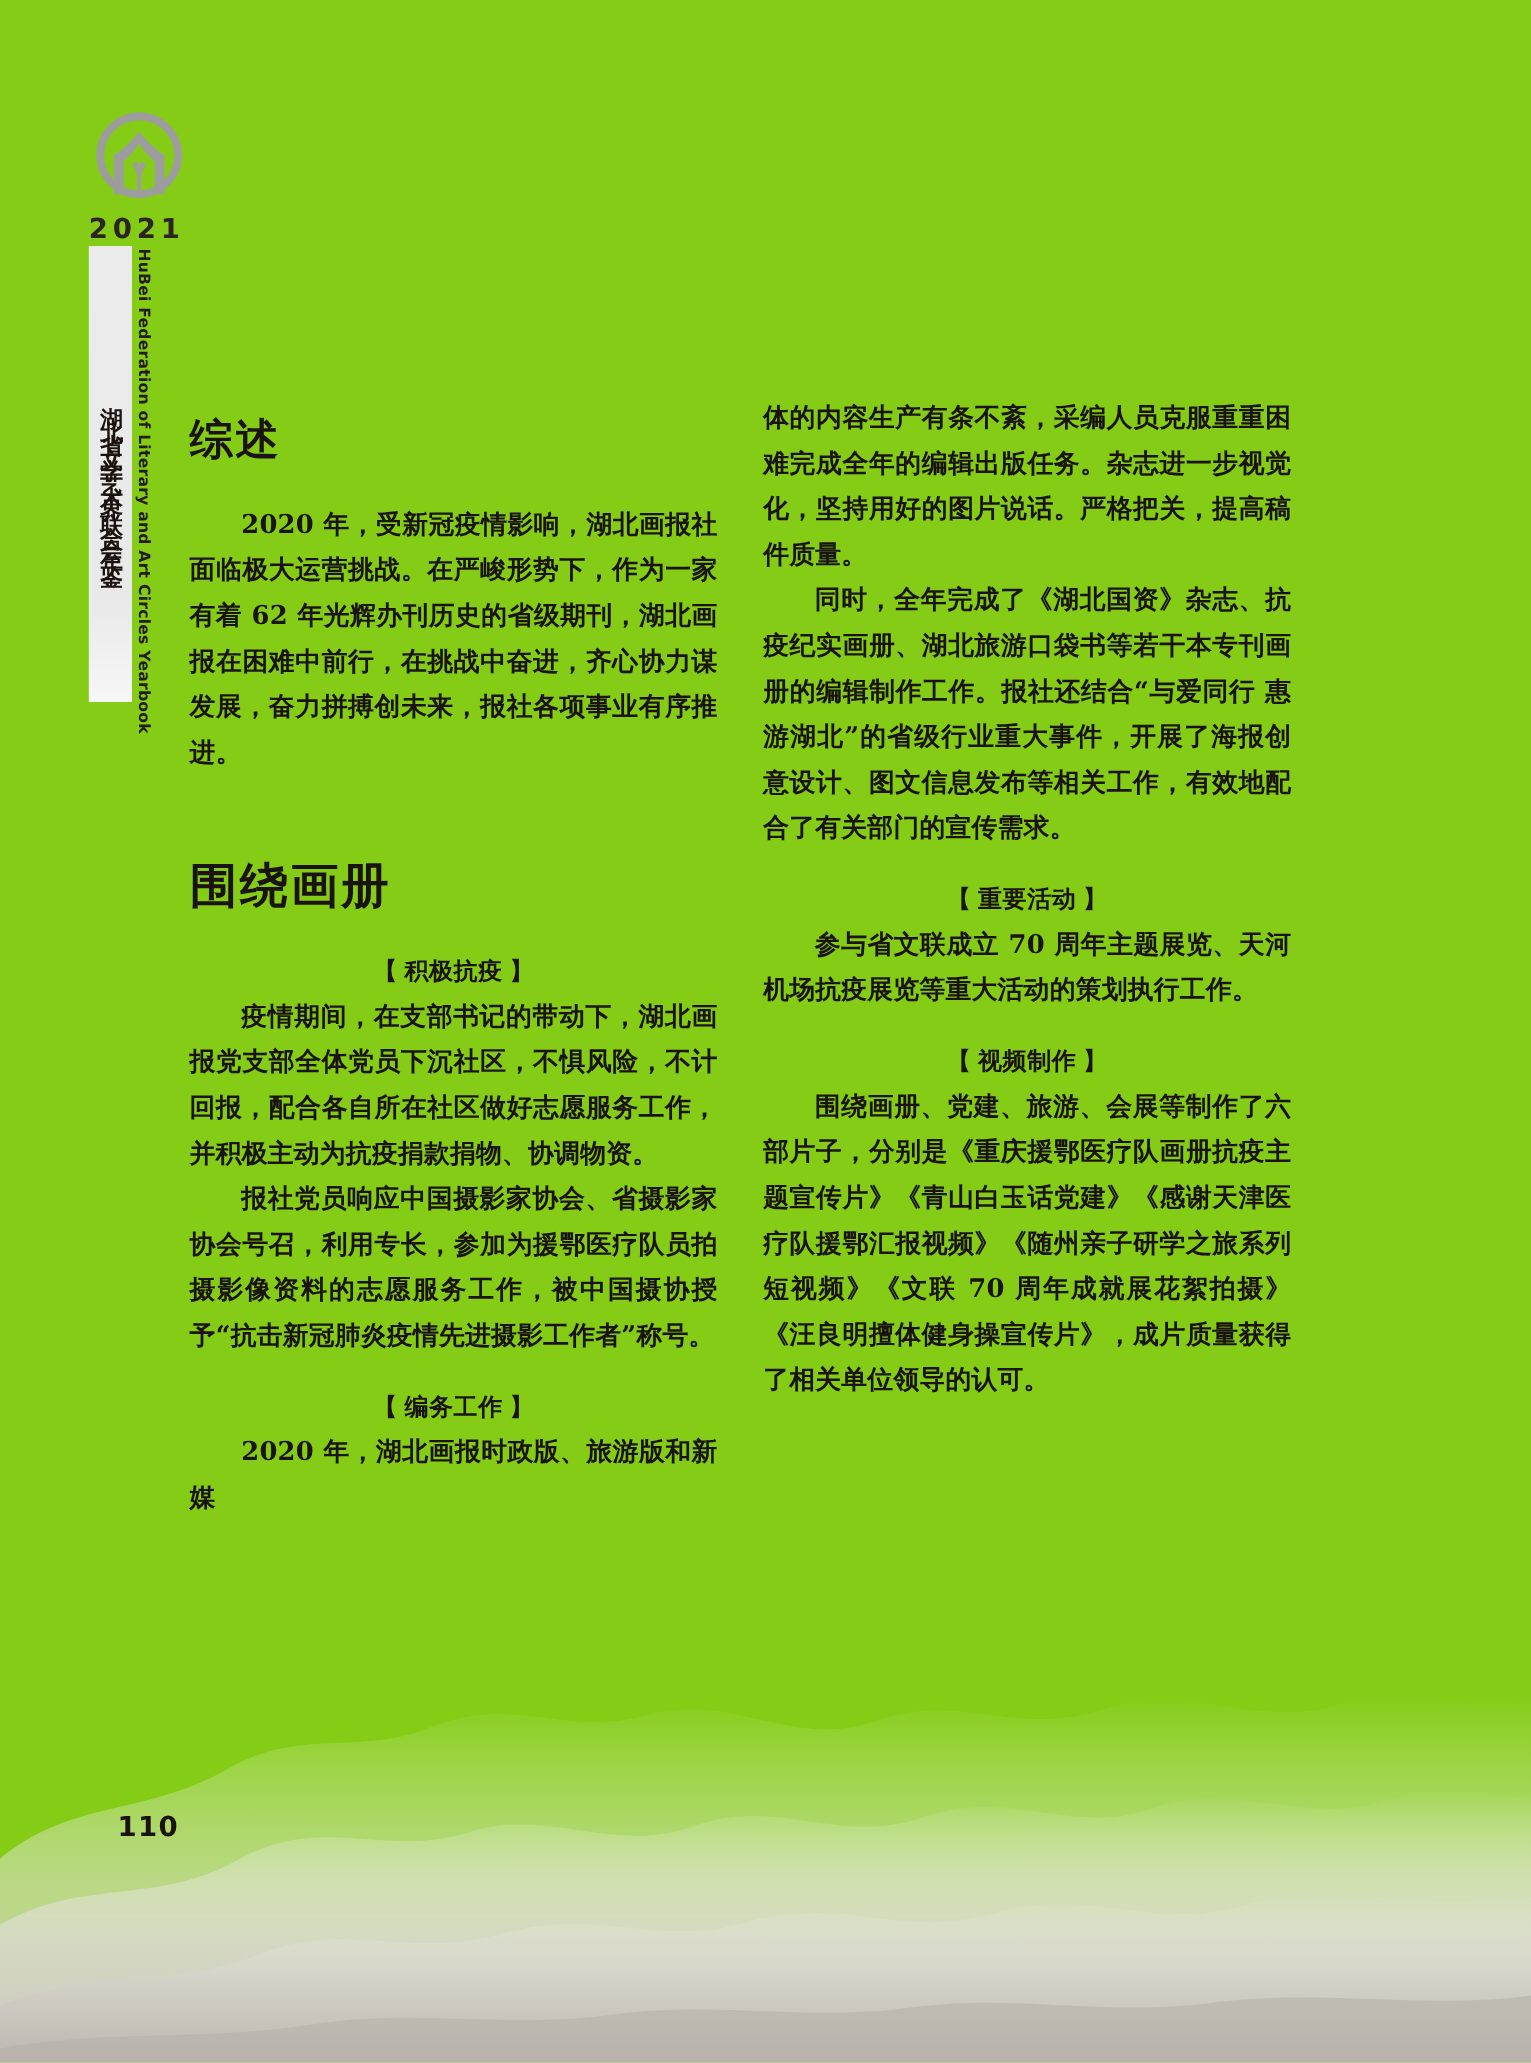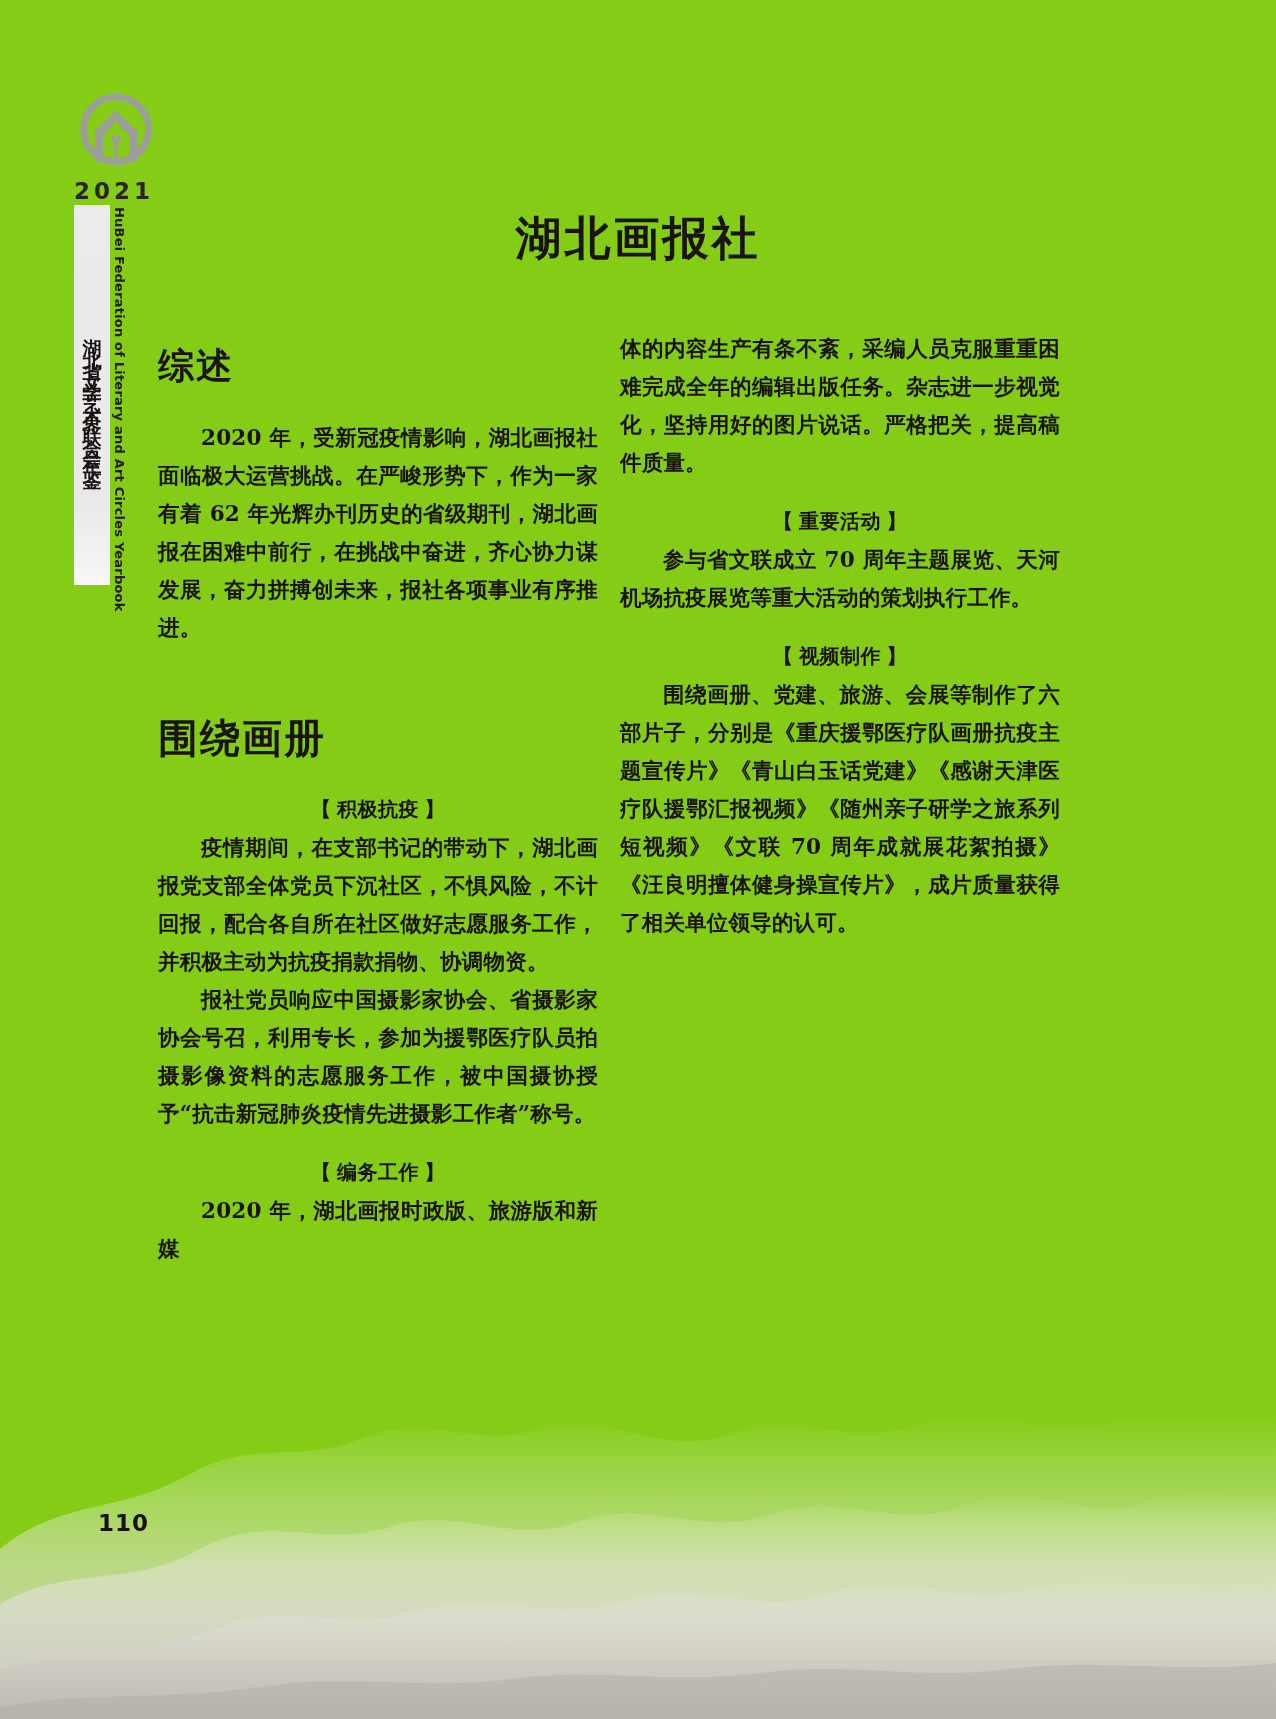--- a/index.html
+++ b/index.html
@@ -101,21 +101,21 @@
     color: #1a1311;
   }
 
   
   .col {
     position: absolute;
     top: 330px;
     width: 440px;
   }
   .col-left  { left: 158px; }
-  .col-right { left: 620px; }
+  .col-right { left: 636px; }
 
   .sec-head {
     text-align: left;
     font-family: "DejaVu Sans", "Liberation Sans", sans-serif;
     font-weight: 700;
     color: #1a1311;
   }
   .sec-head.h1 {
     font-size: 36px;
     letter-spacing: 2px;
@@ -210,38 +210,38 @@
       <path d="M43 56 C46 60 48 64 48 70 L48 86 L52 86 L52 70 C52 64 54 60 57 56
                L53 52 C51 55 50 57 50 57 C50 57 49 55 47 52 Z" fill="#9d9d9d"></path>
     </svg>
     <div class="brand-year">2021</div>
   </div>
 
   <div class="vert-strip"></div>
   <div class="vert-cn">湖北省文学艺术界联合会年鉴</div>
   <div class="vert-en">HuBei Federation of Literary and Art Circles Yearbook</div>
 
-  <div class="page-title">湖北画报社</div>
 
   <div class="col col-left">
     <div class="sec-head h1">综述</div>
     <p class="body">2020 年，受新冠疫情影响，湖北画报社面临极大运营挑战。在严峻形势下，作为一家有着 62 年光辉办刊历史的省级期刊，湖北画报在困难中前行，在挑战中奋进，齐心协力谋发展，奋力拼搏创未来，报社各项事业有序推进。</p>
 
     <div class="sec-head h2">围绕画册</div>
 
     <div class="sub-head first">【 积极抗疫 】</div>
     <p class="body">疫情期间，在支部书记的带动下，湖北画报党支部全体党员下沉社区，不惧风险，不计回报，配合各自所在社区做好志愿服务工作，并积极主动为抗疫捐款捐物、协调物资。</p>
     <p class="body">报社党员响应中国摄影家协会、省摄影家协会号召，利用专长，参加为援鄂医疗队员拍摄影像资料的志愿服务工作，被中国摄协授予“抗击新冠肺炎疫情先进摄影工作者”称号。</p>
 
     <div class="sub-head">【 编务工作 】</div>
     <p class="body">2020 年，湖北画报时政版、旅游版和新媒</p>
   </div>
 
   <div class="col col-right">
     <p class="body" style="text-indent:0">体的内容生产有条不紊，采编人员克服重重困难完成全年的编辑出版任务。杂志进一步视觉化，坚持用好的图片说话。严格把关，提高稿件质量。</p>
+    <p class="body">同时，全年完成了《湖北国资》杂志、抗疫纪实画册、湖北旅游口袋书等若干本专刊画册的编辑制作工作。报社还结合“与爱同行 惠游湖北”的省级行业重大事件，开展了海报创意设计、图文信息发布等相关工作，有效地配合了有关部门的宣传需求。</p>
 
     <div class="sub-head">【 重要活动 】</div>
     <p class="body">参与省文联成立 70 周年主题展览、天河机场抗疫展览等重大活动的策划执行工作。</p>
 
     <div class="sub-head">【 视频制作 】</div>
     <p class="body">围绕画册、党建、旅游、会展等制作了六部片子，分别是《重庆援鄂医疗队画册抗疫主题宣传片》《青山白玉话党建》《感谢天津医疗队援鄂汇报视频》《随州亲子研学之旅系列短视频》《文联 70 周年成就展花絮拍摄》《汪良明擅体健身操宣传片》，成片质量获得了相关单位领导的认可。</p>
   </div>
 
   <div class="page-num">110</div>
 

